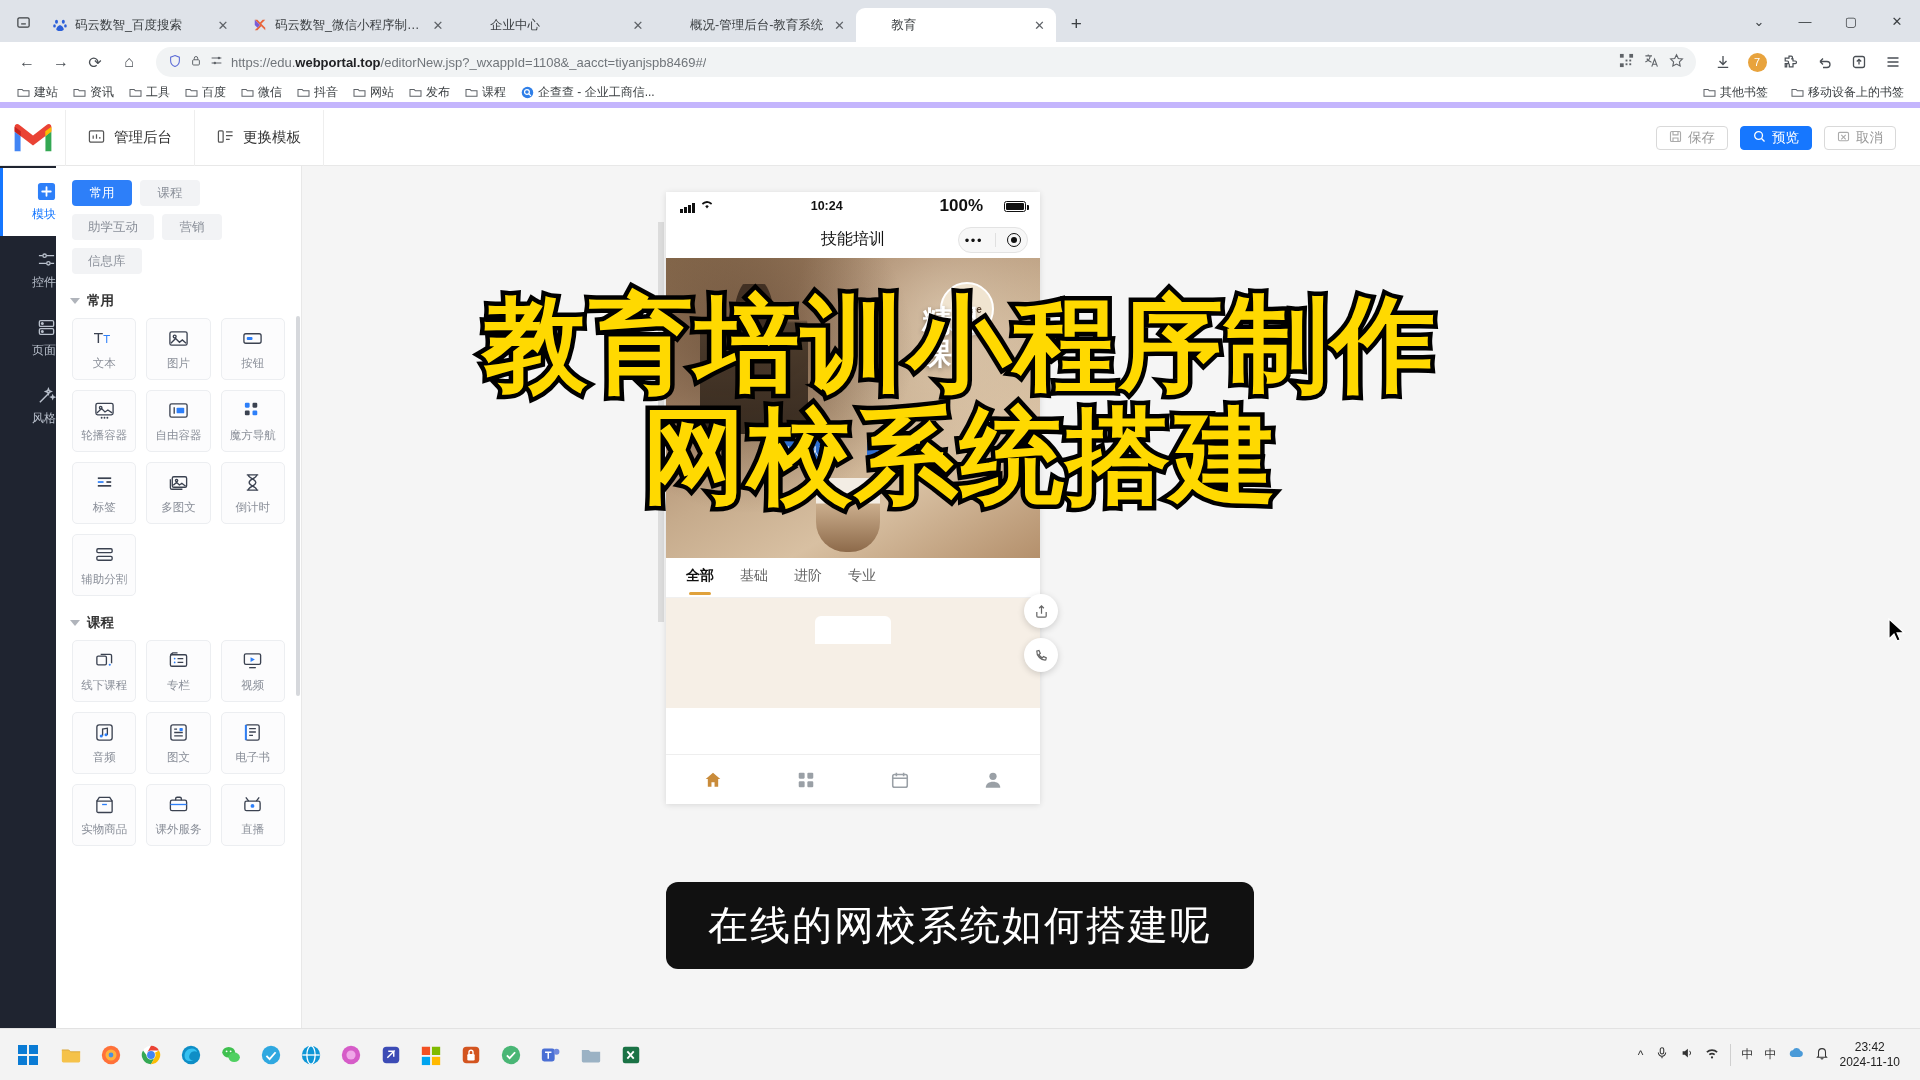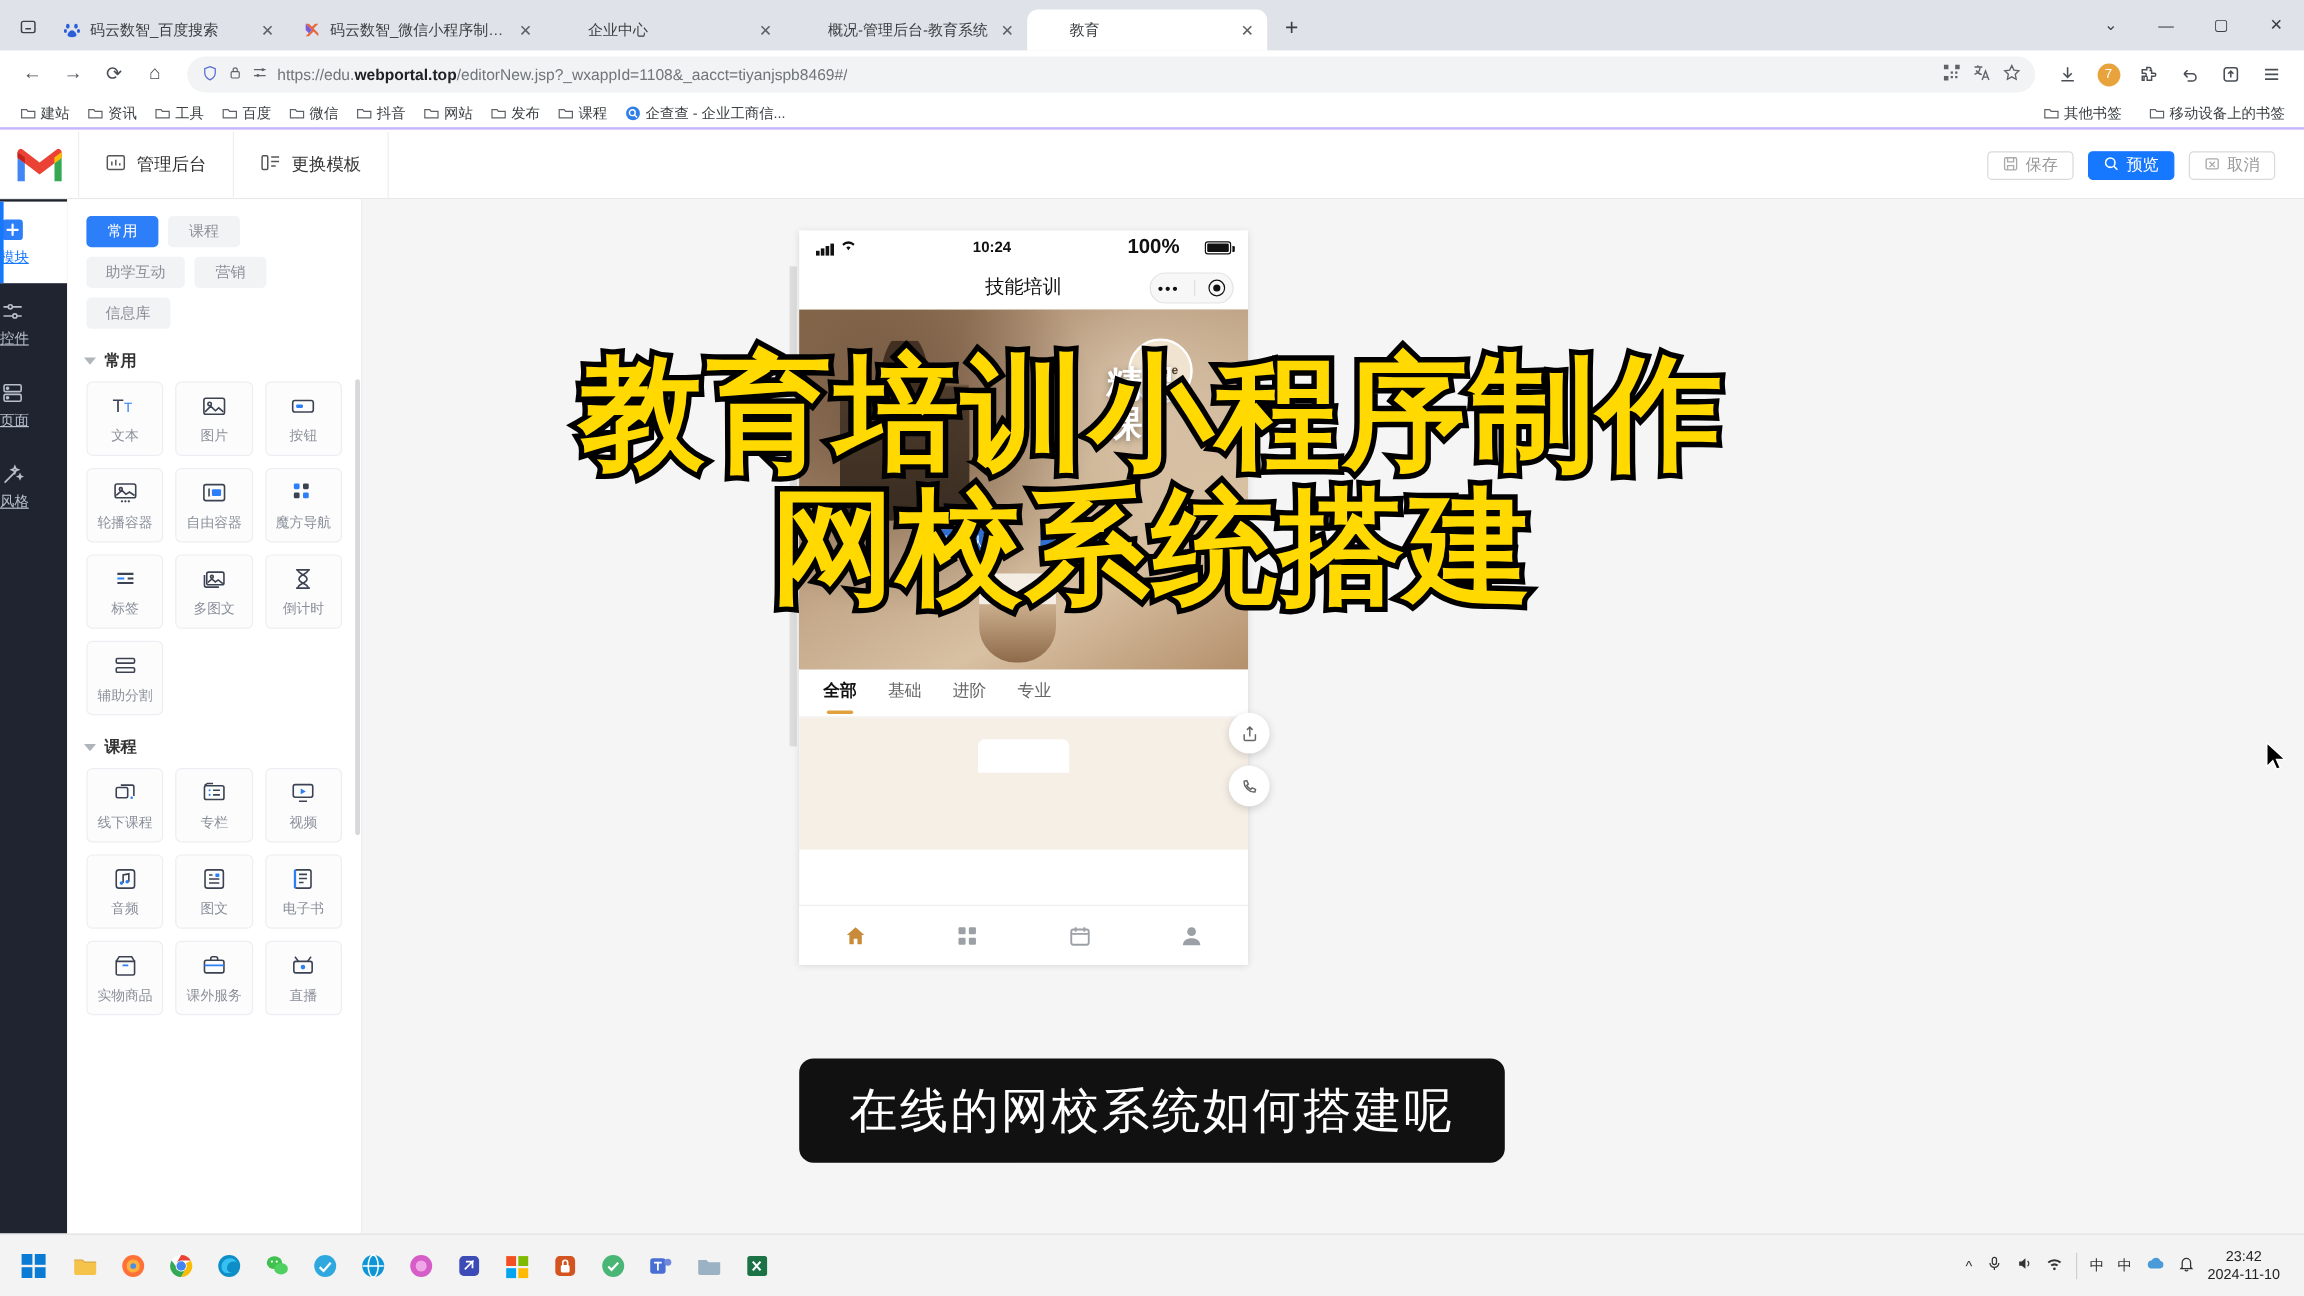--- a/index.html
+++ b/index.html
@@ -67,21 +67,21 @@
     display: flex; align-items: center; gap: 8px; padding: 0 12px; margin: 0 8px;
     font-size: 13px; color: #3c4043; position: relative;
   }
   .omnibox .url { color:#70757a; white-space: nowrap; overflow: hidden; }
   .omnibox .url b { color:#202124; font-weight: 700; }
   .omnibox .right-icons { margin-left:auto; display:flex; align-items:center; gap:10px; color:#5f6368; }
 
   .bookmarks {
     height: 26px; background:#fff; display:flex; align-items:center;
     padding: 0 10px; gap: 2px; font-size: 12px; color:#3c4043;
-    border-bottom: 2px solid #c4b5fd;
+    border-bottom: 6px solid #c4b5fd;
   }
   .bm { display:flex; align-items:center; gap:4px; padding: 2px 6px; border-radius:4px; white-space:nowrap; }
   .bm .bmico { width:14px; height:12px; flex:none; display:flex; align-items:center; justify-content:center; }
   .bm-right { margin-left:auto; display:flex; align-items:center; gap:10px; }
 
   
   .app { position:absolute; top: 110px; left:0; right:0; bottom: 52px; background:#f5f5f5; }
 
   .app-header {
     height: 56px; background:#fff; display:flex; align-items:center;
@@ -103,22 +103,22 @@
   }
   .btn.primary { background:#1677ff; border-color:#1677ff; color:#fff; }
 
   .app-body { position:absolute; top:56px; left:0; right:0; bottom:0; display:flex; }
 
   .rail {
     width: 56px; background:#1f2430; color:#9aa3b2; flex:none;
     display:flex; flex-direction:column; align-items:stretch; padding-top: 2px;
   }
   .rail-item {
-    height: 68px; display:flex; flex-direction:column; align-items:flex-start; justify-content:center;
-    gap: 5px; font-size: 12px; color:#b9c0cc; position:relative;text-decoration:underline;
+    height: 68px; display:flex; flex-direction:column; align-items:flex-end; justify-content:center;
+    gap: 5px; font-size: 12px; color:#b9c0cc; position:relative;
   }
   .rail-item.active { background:#ffffff; color:#1677ff; }
   .rail-item.active::before {
     content:""; position:absolute; left:0; top:0; bottom:0; width:3px; background:#1677ff;
   }
   .rail-ico { width:20px; height:20px; display:flex; align-items:center; justify-content:center; }
 
   .panel {
     width: 246px; background:#fff; flex:none; border-right:1px solid #e8e8e8;
     padding: 14px 0 0 0; overflow: hidden; position:relative;

